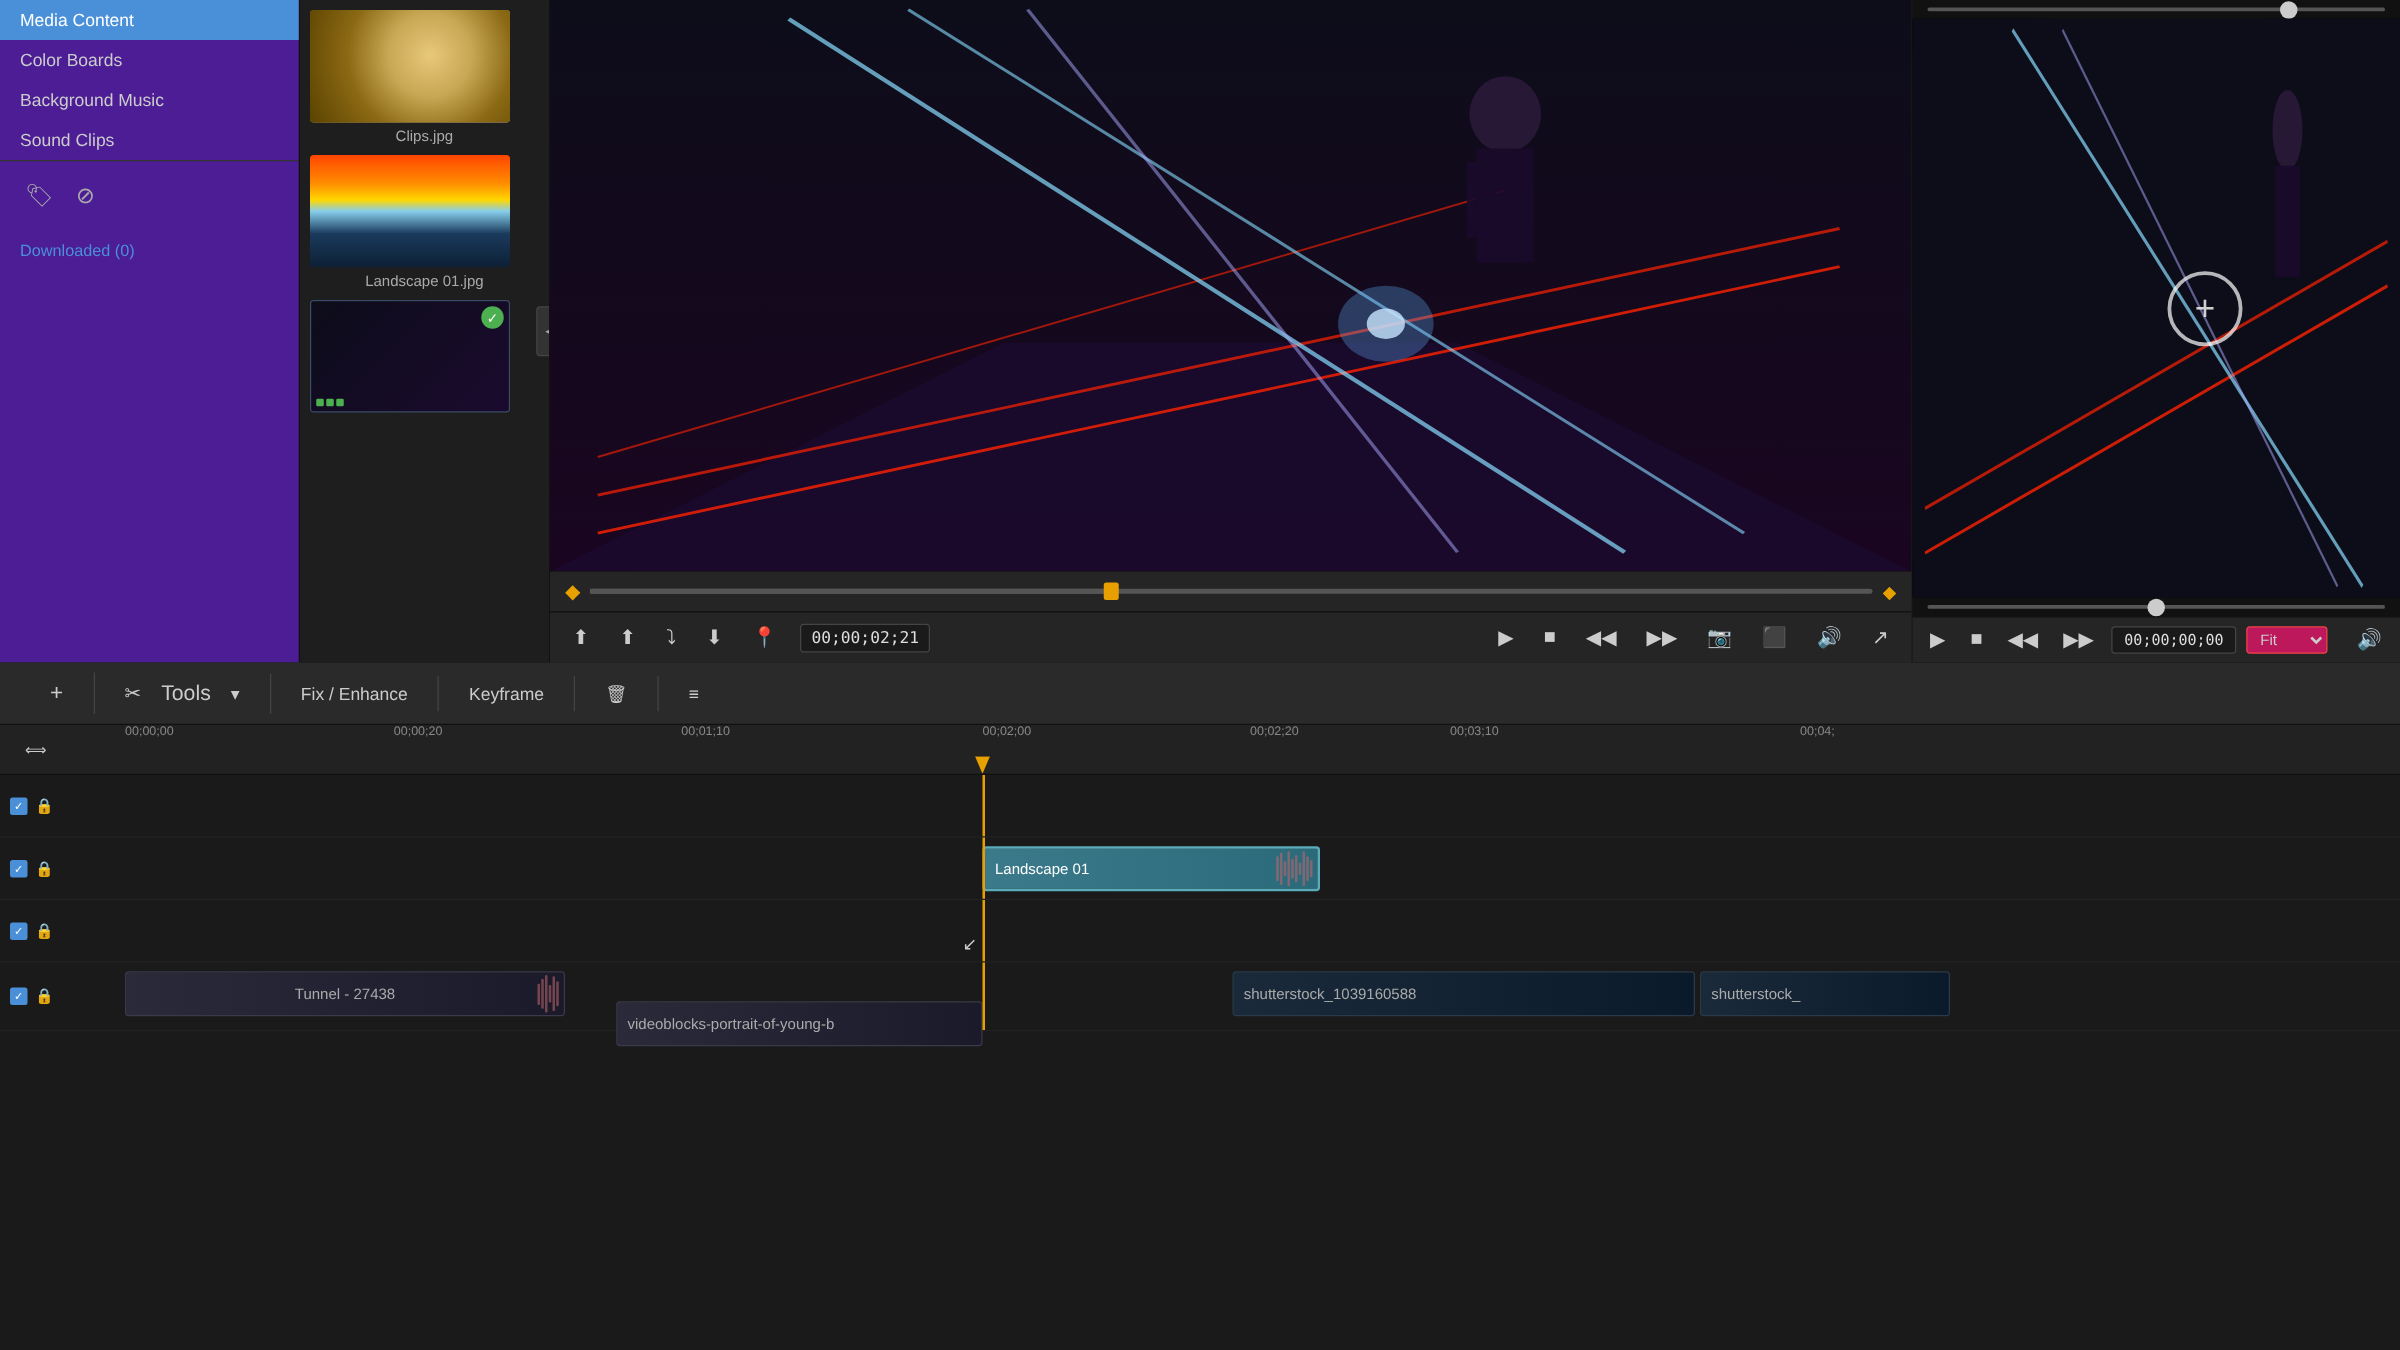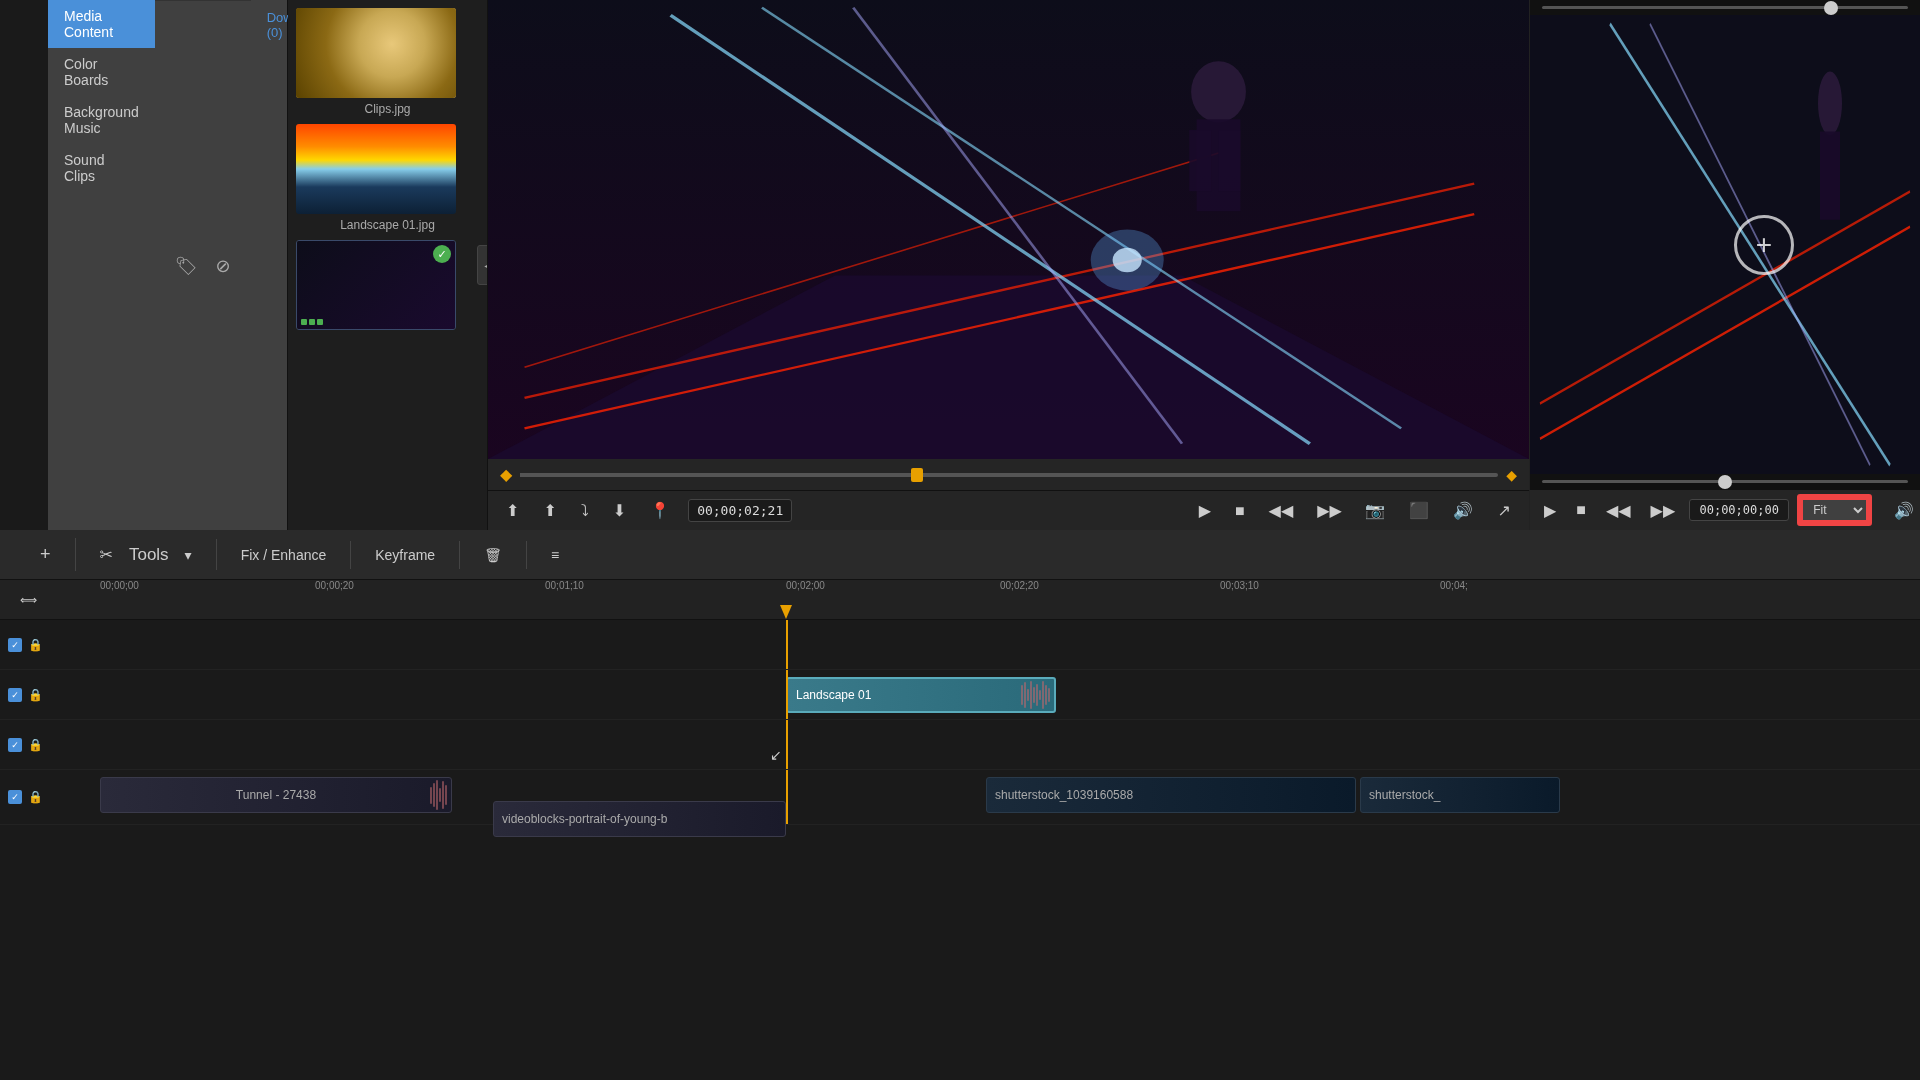--- a/index.html
+++ b/index.html
@@ -17,26 +17,25 @@
     
     .top-section {
       display: flex;
       flex: 0 0 530px;
       min-height: 0;
     }
 
     
     .sidebar {
       width: 240px;
-      background: #404040;
+      background: #4c1d95;
       border-right: 1px solid #111;
       display: flex;
-      flex-direction: row;
+      flex-direction: column;
       flex-shrink: 0;
-      margin-left: 48px;
     }
 
     .sidebar-menu {
       list-style: none;
     }
 
     .sidebar-menu li {
       padding: 8px 16px;
       font-size: 14px;
       cursor: pointer;
@@ -273,22 +272,22 @@
     .right-controls {
       padding: 4px 8px;
       background: #252525;
       display: flex;
       align-items: center;
       gap: 8px;
       border-top: 1px solid #111;
     }
 
     .fit-select {
-      background: #404040;
-      border: 6px solid #ef4444;
+      background: #be185d;
+      border: 1px solid #ef4444;
       color: #ccc;
       padding: 2px 6px;
       font-size: 12px;
       border-radius: 3px;
       cursor: pointer;
     }
 
     
     .toolbar {
       height: 50px;
@@ -704,21 +703,21 @@
   <div class="timeline-header">
     <div class="timeline-controls">
       <button class="toolbar-btn" style="font-size:12px;">⟺</button>
     </div>
     <div class="timeline-scale">
       <span class="timecode-mark" style="left:0px;">00;00;00</span>
       <span class="timecode-mark" style="left:215px;">00;00;20</span>
       <span class="timecode-mark" style="left:445px;">00;01;10</span>
       <span class="timecode-mark" style="left:686px;">00;02;00</span>
       <span class="timecode-mark" style="left:900px;">00;02;20</span>
-      <span class="timecode-mark" style="left:1120px;">00;03;10</span>
+      <span class="timecode-mark" style="left:1060px;">00;03;10</span>
       <span class="timecode-mark" style="left:1340px;">00;04;</span>
 
       <div style="position:absolute;left:686px;bottom:0;width:12px;height:14px;background:#e8a000;clip-path:polygon(50% 100%, 0 0, 100% 0);transform:translateX(-6px);"></div>
     </div>
   </div>
 
   <div class="timeline-rows">
 
     <div class="timeline-row">
       <div class="row-controls">

